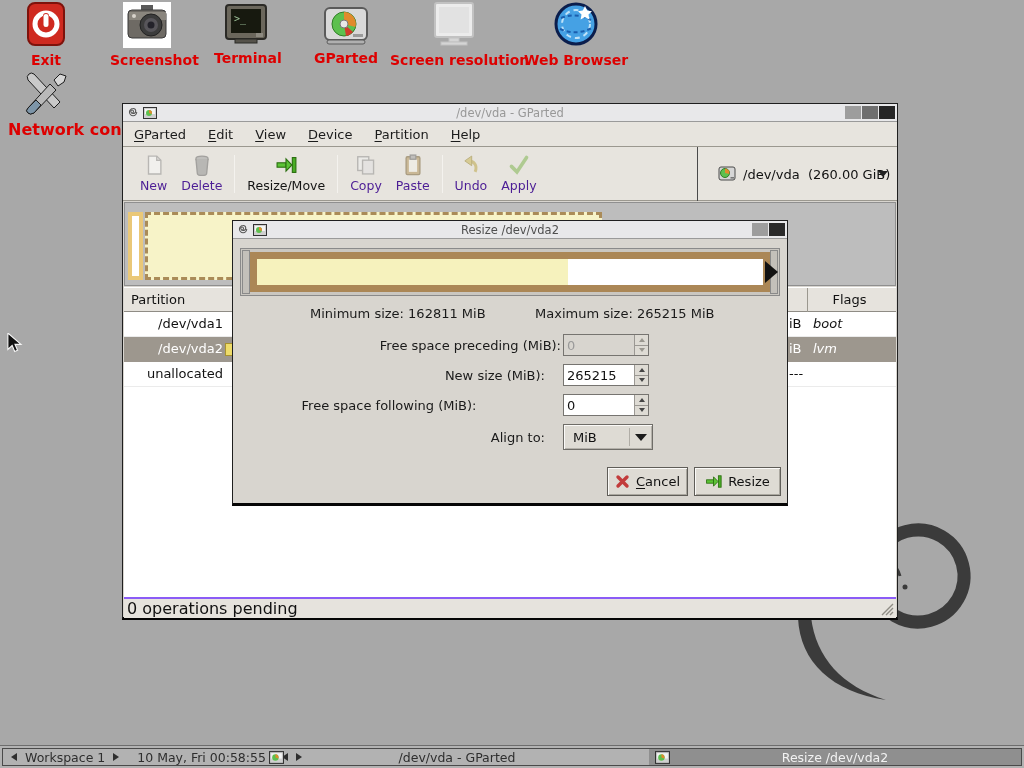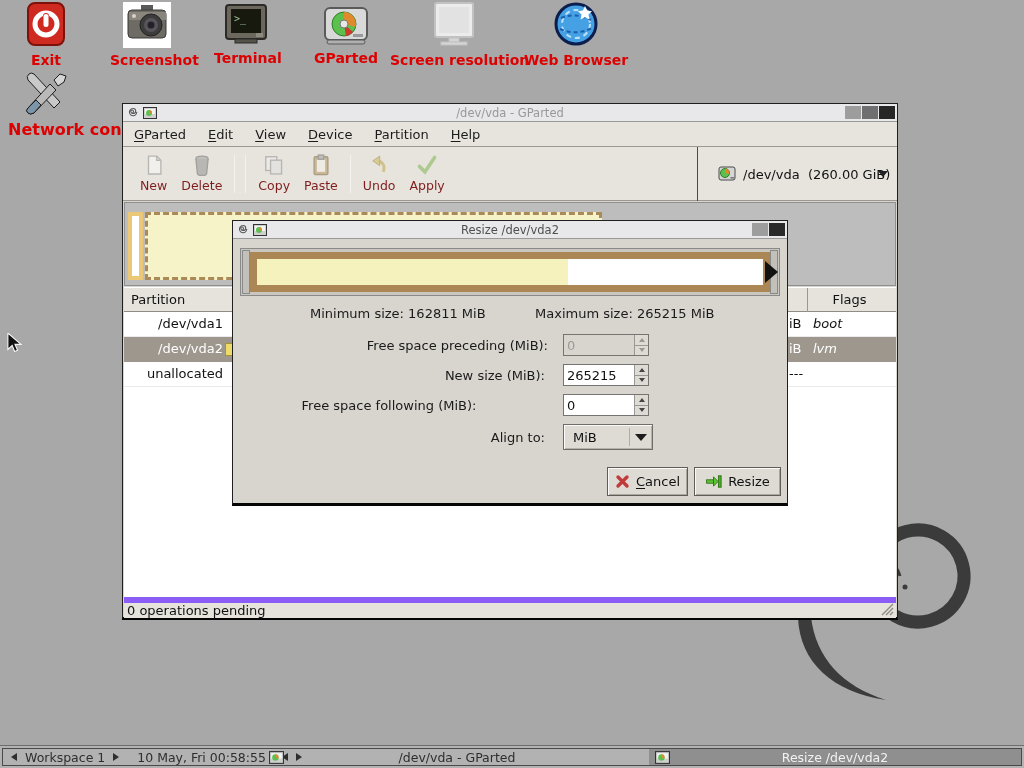--- a/index.html
+++ b/index.html
@@ -24,41 +24,41 @@
   .tbtn { width:16px; height:13px; }
 
   
   .menubar { position:absolute; background:#e7e4de; border-bottom:1px solid #9b988f; display:flex; align-items:center; font-size:13px; color:#1b1b1b; }
   .menu-item { padding:0 11px; height:100%; display:flex; align-items:center; }
   .mn { text-decoration:underline; text-underline-offset:2px; }
 
   
   .toolbar { position:absolute; background:#e7e4de; border-bottom:1px solid #9b988f; display:flex; align-items:center; }
   .tool-btn { display:flex; flex-direction:column; align-items:center; justify-content:center; gap:2px; font-size:12.5px; padding:3px 7px; }
-  .tool-btn.disabled { color:#7f1d1d; }
+  .tool-btn.disabled { color:#4c1d95; }
   .tool-btn.disabled svg { opacity:.5; }
   .tool-btn.enabled { color:#141414; }
   .tsep { width:1px; height:38px; background:#b2afa7; border-right:1px solid #f4f2ee; margin:0 5px; }
 
   .combo { position:absolute; border-left:1px solid #4a4a4a; display:flex; align-items:center; font-size:13px; color:#111; }
   .combo .ctext { white-space:pre; margin-left:7px; }
   .combo .arrow { position:absolute; right:9px; width:0; height:0; border-left:5px solid transparent; border-right:5px solid transparent; border-top:6px solid #222; }
 
   
   .vizarea { position:absolute; background:#bdbdbd; border:1px solid #8f8f8f; }
 
   
   .thead { position:absolute; background:#e6e3dd; border-top:1px solid #ffffff; border-bottom:1px solid #8f8c85; font-size:13px; color:#111; }
   .trow { position:absolute; font-size:13px; color:#111; border-bottom:1px solid #ebebeb; background:#fff; }
   .trow.sel { background:#9d978e; color:#fff; border-bottom:1px solid #9d978e; }
   .cellname { position:absolute; left:0; width:99px; text-align:right; top:4px; }
   .cellfrag { position:absolute; left:665px; top:4px; }
   .cellflag { position:absolute; left:689px; top:4px;font-style:italic; }
 
-  .statusbar { position:absolute; background:#e6e3dd; border-top:6px solid #8b5cf6; font-size:13px; color:#111; display:flex; align-items:center; }
+  .statusbar { position:absolute; background:#e6e3dd; border-top:2px solid #8b5cf6; font-size:16px; color:#111; display:flex; align-items:center; }
 
   
   .slider-shell { position:absolute; background:#cac7c1; border:1px solid #8a8a8a; }
   .slider-grip { position:absolute; top:1px; bottom:1px; width:8px; background:#c3c0ba; border:1px solid #8a8a8a; }
   .slider-frame { position:absolute; left:9px; right:9px; top:3px; bottom:3px; background:#ab8756; }
   .slider-inner { position:absolute; left:7px; right:7px; top:7px; bottom:7px; background:#ffffff; }
   .slider-fill { position:absolute; left:0; top:0; bottom:0; background:#f6f2bd; }
   .slider-arrow { position:absolute; right:1px; top:50%; margin-top:-11px; width:0; height:0; border-top:11px solid transparent; border-bottom:11px solid transparent; border-left:13px solid #121212; }
 
   .dlabel { font-size:13px; color:#1a1a1a; }
@@ -235,20 +235,28 @@
         <span>New</span>
       </div>
       <div class="tool-btn disabled">
         <svg width="22" height="22" viewBox="0 0 16 16">
           <ellipse cx="8" cy="3.4" rx="4.4" ry="1.9" fill="#9b9b9b" stroke="#5f5f5f"></ellipse>
           <path d="M3.6 3.6 L4.6 14 a3.4 1.6 0 0 0 6.8 0 L12.4 3.6" fill="#8b8b8b" stroke="#5f5f5f"></path>
         </svg>
         <span>Delete</span>
       </div>
       <div class="tsep"></div>
+      <div class="tool-btn enabled">
+        <svg width="22" height="22" viewBox="0 0 16 16">
+          <rect x="12.6" y="2.6" width="2.6" height="10.8" fill="#49ad25" stroke="#2a6e0f" stroke-width="0.8"></rect>
+          <rect x="1.5" y="6.4" width="6.5" height="3.2" fill="#5cc336" stroke="#2a6e0f" stroke-width="0.8"></rect>
+          <path d="M8 3.6 L12.3 8 L8 12.4 Z" fill="#5cc336" stroke="#2a6e0f" stroke-width="0.8"></path>
+        </svg>
+        <span>Resize/Move</span>
+      </div>
       <div class="tsep"></div>
       <div class="tool-btn disabled">
         <svg width="22" height="22" viewBox="0 0 16 16">
           <rect x="2" y="2" width="8" height="10" fill="#f0f0f0" stroke="#8a8a8a"></rect>
           <rect x="5.5" y="4.5" width="8" height="10" fill="#e2e2e2" stroke="#8a8a8a"></rect>
         </svg>
         <span>Copy</span>
       </div>
       <div class="tool-btn disabled">
         <svg width="22" height="22" viewBox="0 0 16 16">
@@ -351,21 +359,21 @@
         <div class="slider-inner">
           <div class="slider-fill" style="width: 61.4%;"></div>
         </div>
       </div>
       <div class="slider-arrow"></div>
     </div>
 
     <div class="dlabel abs" style="left:77px;top:85px;">Minimum size: 162811 MiB</div>
     <div class="dlabel abs" style="left:302px;top:85px;">Maximum size: 265215 MiB</div>
 
-    <div class="dlabel frow-label" style="left:3px;top:117px;">Free space preceding (MiB):</div>
+    <div class="dlabel frow-label" style="left:16px;top:117px;">Free space preceding (MiB):</div>
     <div class="spinbox disabled" style="left:330px;top:113px;">
       <input disabled="" value="0" style="">
       <div class="stepper">
         <div class="st up">
             <i class="tri-up" style="border-bottom-color:#9a978f;"></i>
           </div>
         <div class="st">
             <i class="tri-dn"></i>
           </div>
       </div>

